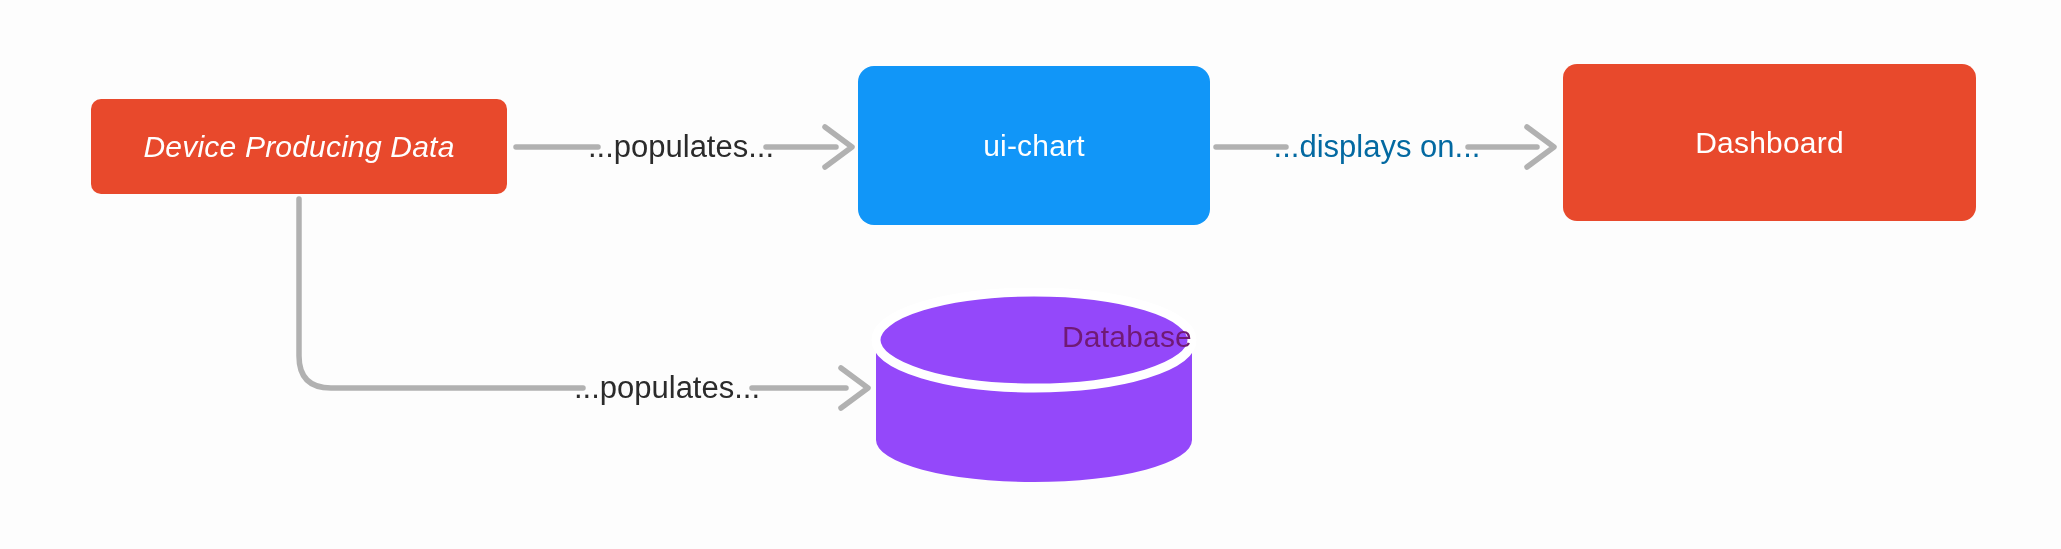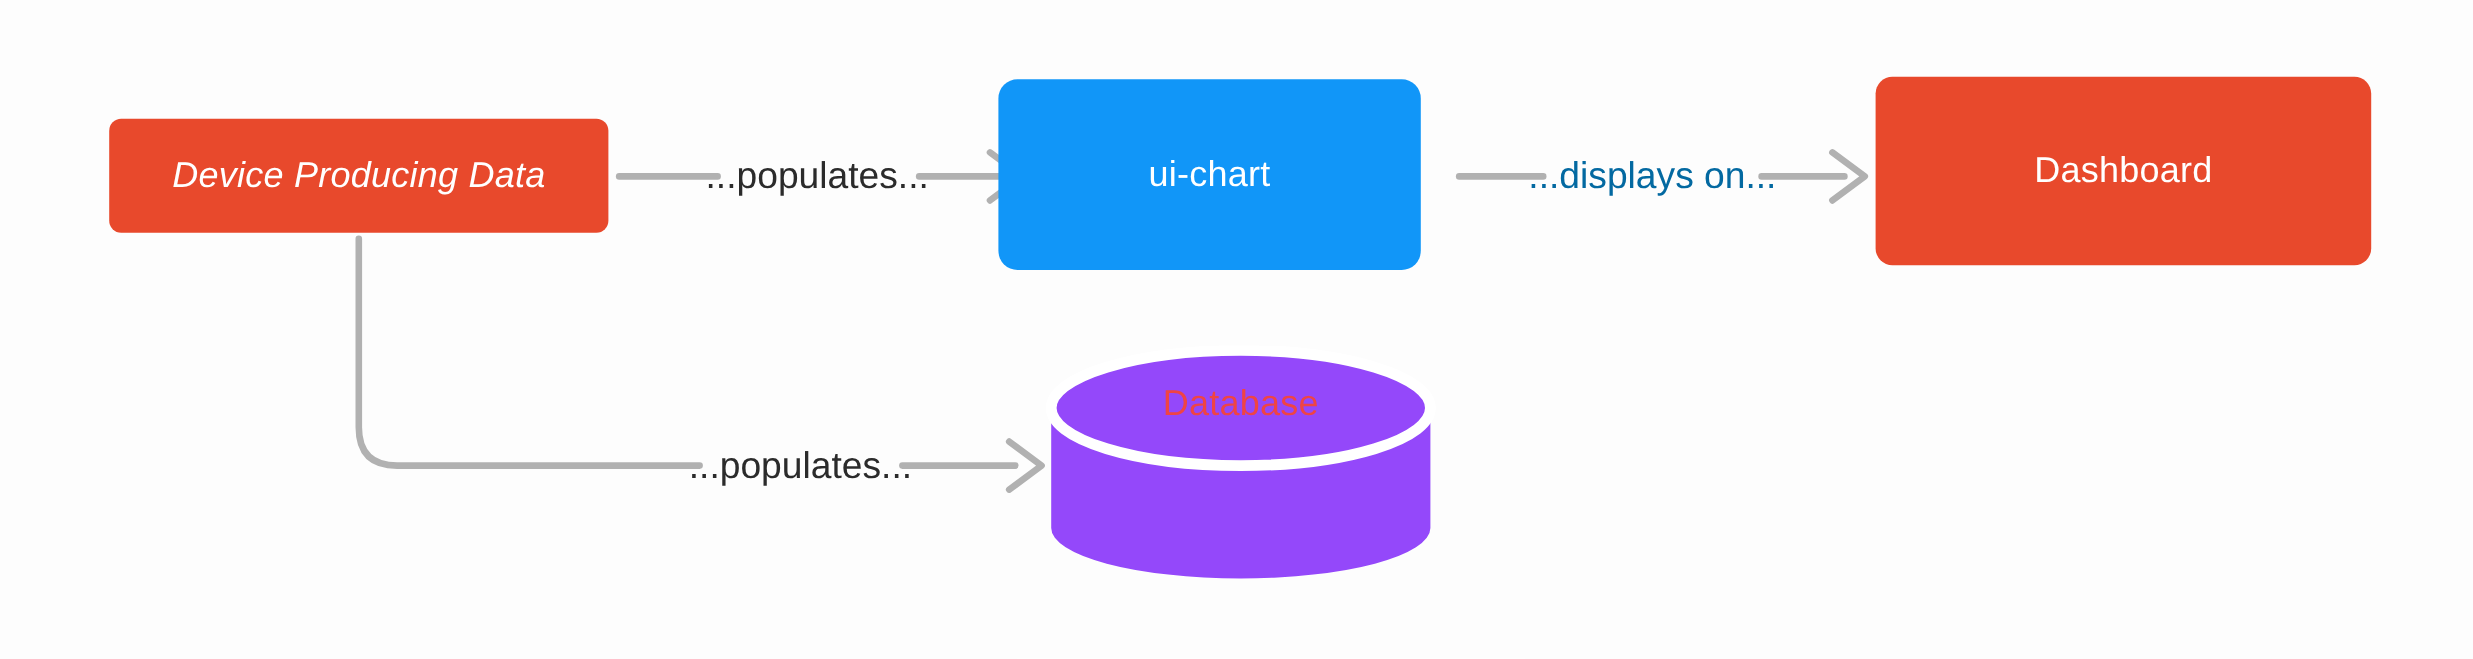--- a/index.html
+++ b/index.html
@@ -32,21 +32,21 @@
     font-weight: 500;
     letter-spacing: 0.2px;
   }
   .node-device {
     left: 91px;  top: 99px;
     width: 416px; height: 95px;
     border-radius: 10px;
     font-style: italic;
   }
   .node-uichart {
-    left: 832px; top: 66px;
+    left: 858px; top: 66px;
     width: 352px; height: 159px;
     border-radius: 16px;
   }
   .node-dashboard {
     left: 1563px; top: 64px;
     width: 413px; height: 157px;
     border-radius: 14px;
     line-height: 45px;
   }
   .cylinder-svg {
@@ -105,21 +105,21 @@
   <div class="node node-dashboard" style="background-color: rgb(232, 73, 44); color: rgb(255, 255, 255);">
     <span>
       <span style="display:block">Dashboard</span>
     </span>
   </div>
 
   <svg class="cylinder-svg" viewBox="870 288 328 200" xmlns="http://www.w3.org/2000/svg">
     <path d="M876 340 A158 48 0 0 0 1192 340 L1192 440 A158 42 0 0 1 876 440 Z" fill="#9448FA"></path>
     <ellipse cx="1034" cy="340" rx="158" ry="48" stroke-width="9" fill="#9448FA" stroke="#FFFFFF"></ellipse>
   </svg>
-  <div class="db-label" style="color: #ef4444;">Database</div>
+  <div class="db-label" style="color: #701a75; text-align: right;">Database</div>
 
   <div class="edge-label" style="left: 681px; top: 147px; color: rgb(43, 43, 43);">...populates...</div>
 
   <div class="edge-label" style="left: 1377px; top: 147px; color: #0369a1;">...displays on...</div>
 
   <div class="edge-label" style="left: 667px; top: 388px; color: rgb(43, 43, 43);">...populates...</div>
 
 </div>
 
 </body></html>

